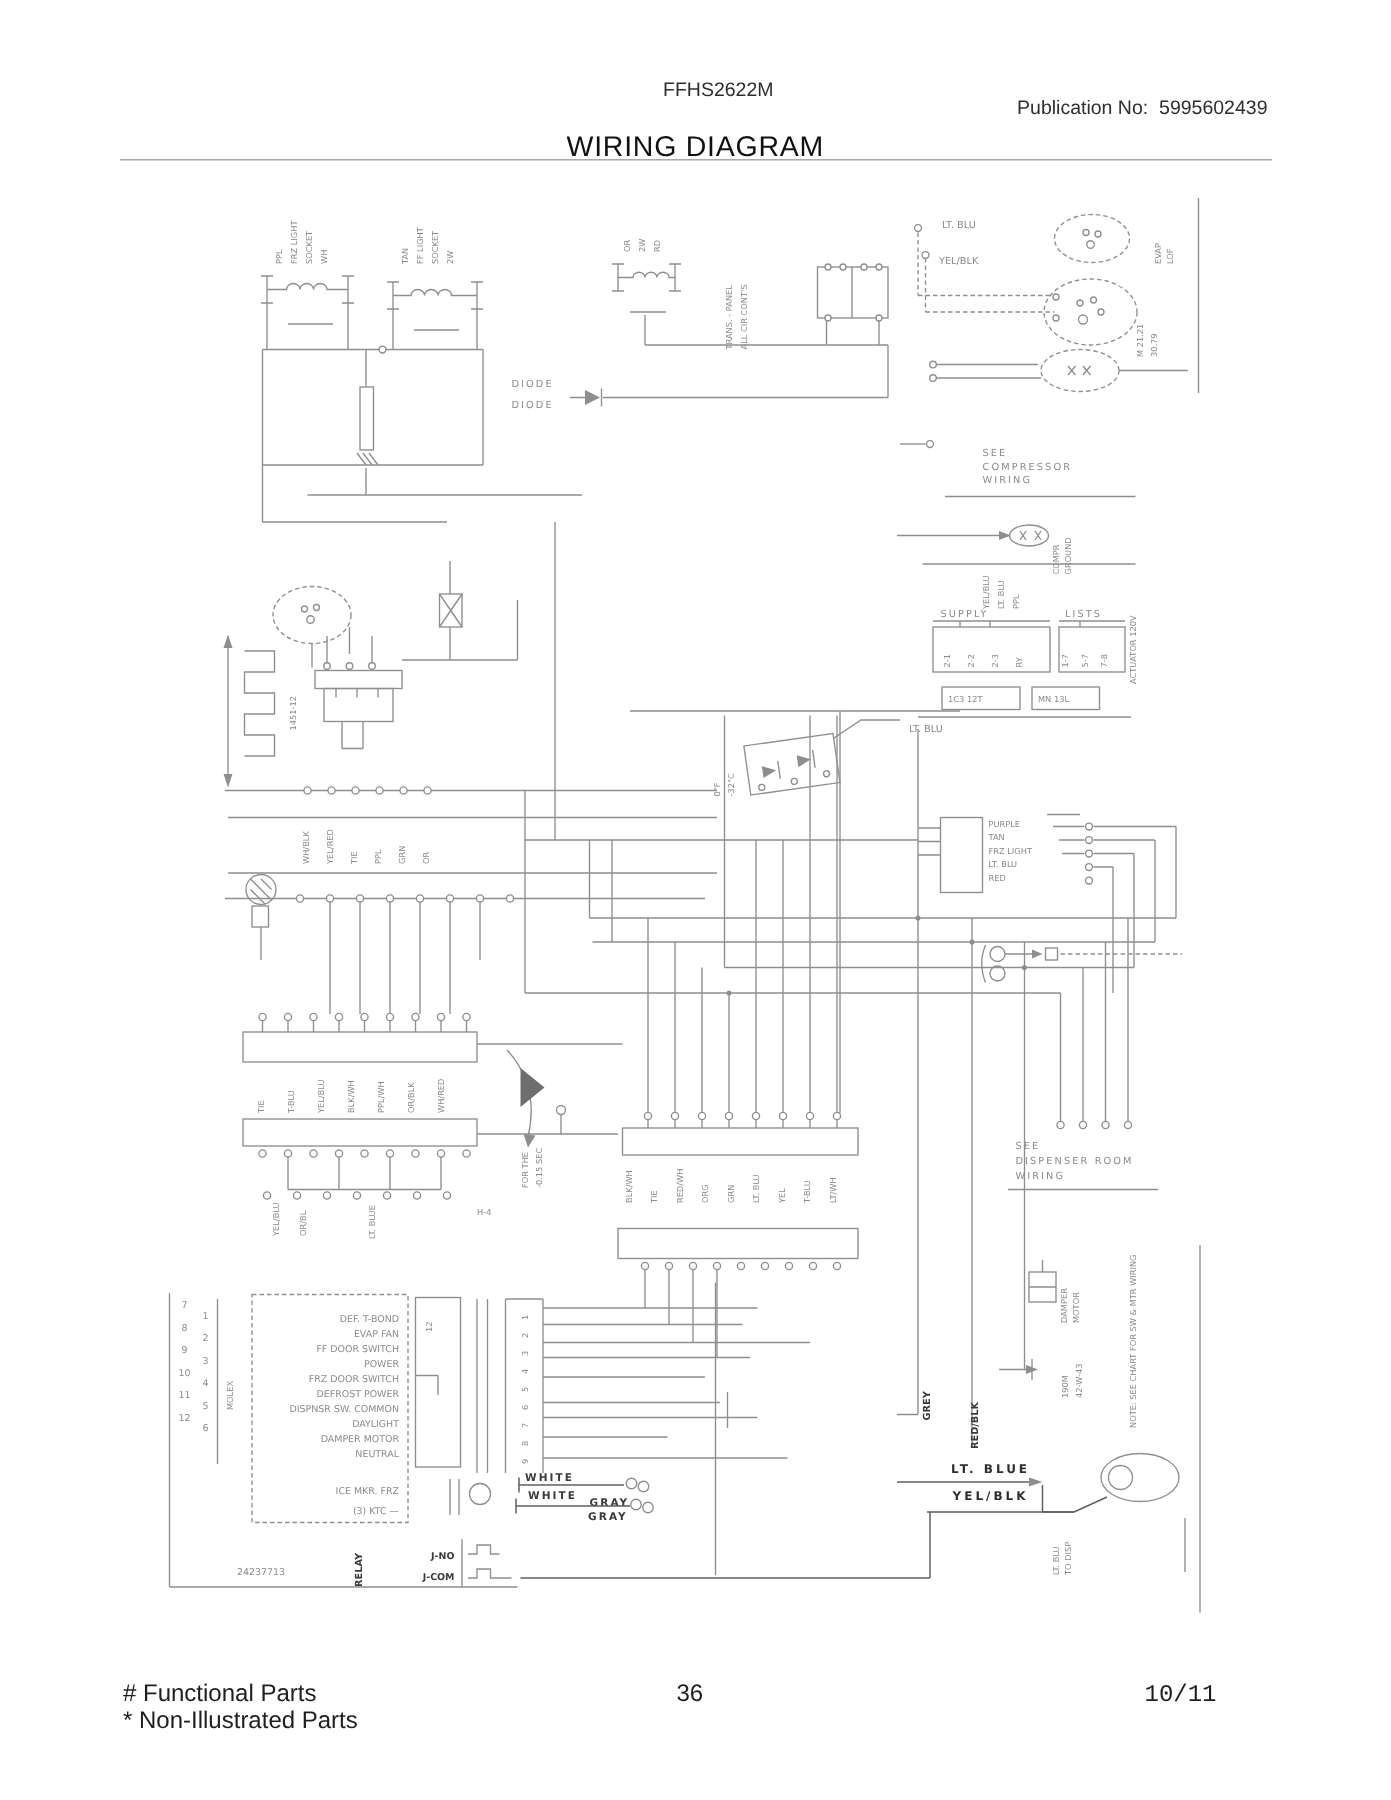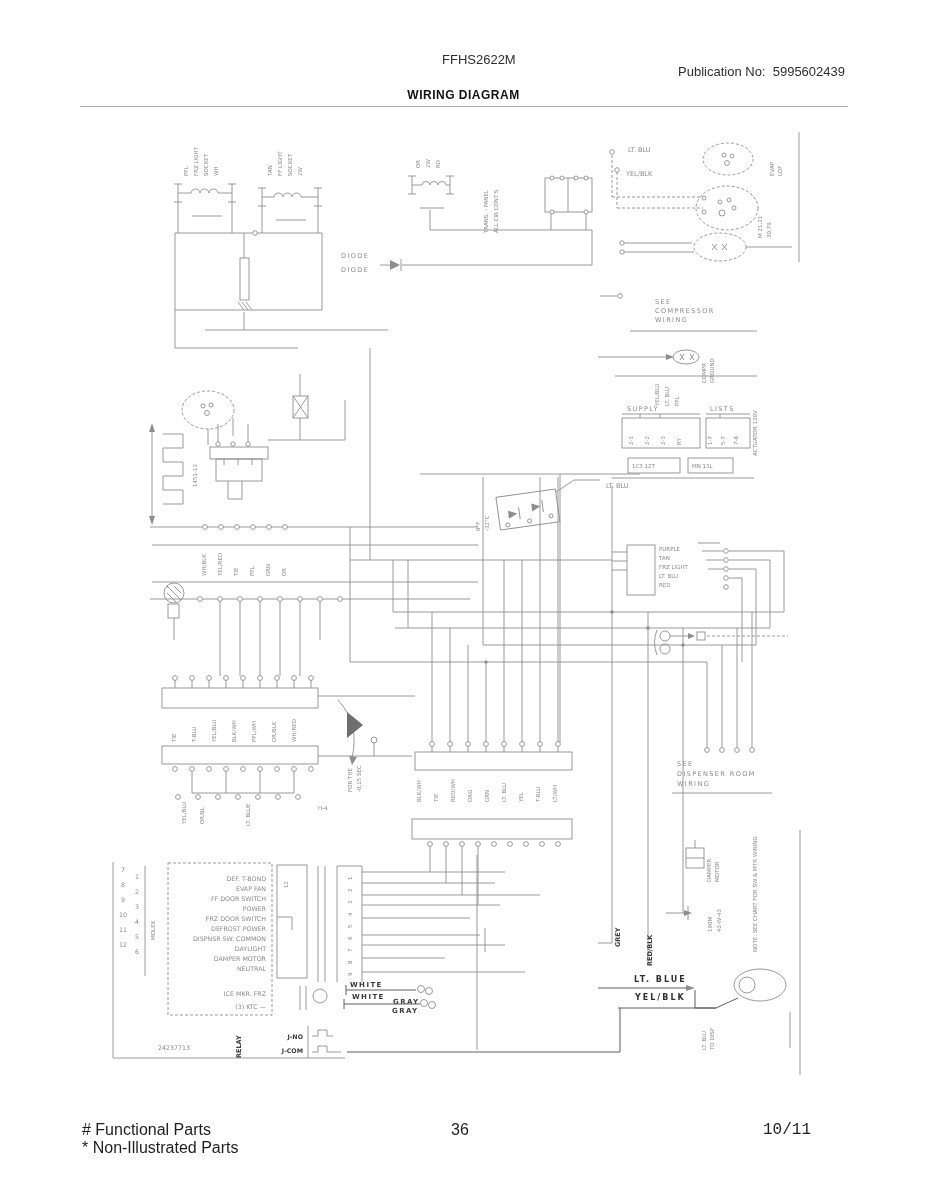--- a/index.html
+++ b/index.html
@@ -1,20 +1,20 @@
 <!DOCTYPE html>
 <html><head>
 <meta charset="utf-8">
 <style>
   html,body{margin:0;padding:0;background:#fff;}
   #page{position:relative;width:927px;height:1200px;background:#fff;overflow:hidden;
         font-family:"Liberation Sans",sans-serif;}
   .hdr{position:absolute;white-space:pre;color:#2e2e2e;font-size:13px;}
-  .title{position:absolute;left:0;width:927px;text-align:center;font-weight:bold;
-         font-size:12px;color:#111;letter-spacing:.5px;}
+  .title{position:absolute;left:0;width:927px;text-align:center;font-weight:normal;
+         font-size:19px;color:#111;letter-spacing:.5px;}
   .rule{position:absolute;left:80px;top:106px;width:768px;height:1px;background:#aaa;}
   .ftr{position:absolute;white-space:pre;color:#1e1e1e;font-size:16px;}
   svg{position:absolute;left:0;top:0;}
   .w{stroke:#8e8e8e;stroke-width:.9;fill:none;}
   .wk{stroke:#5f5f5f;stroke-width:1;fill:none;}
   .wd{stroke:#8e8e8e;stroke-width:.9;fill:none;stroke-dasharray:3 2;}
   .pin{fill:#fff;stroke:#8e8e8e;stroke-width:.9;}
   .ah{fill:#8e8e8e;}
   .tx{font-family:"DejaVu Sans",sans-serif;fill:#8a8a8a;}
   .s5{font-size:5.5px;}

